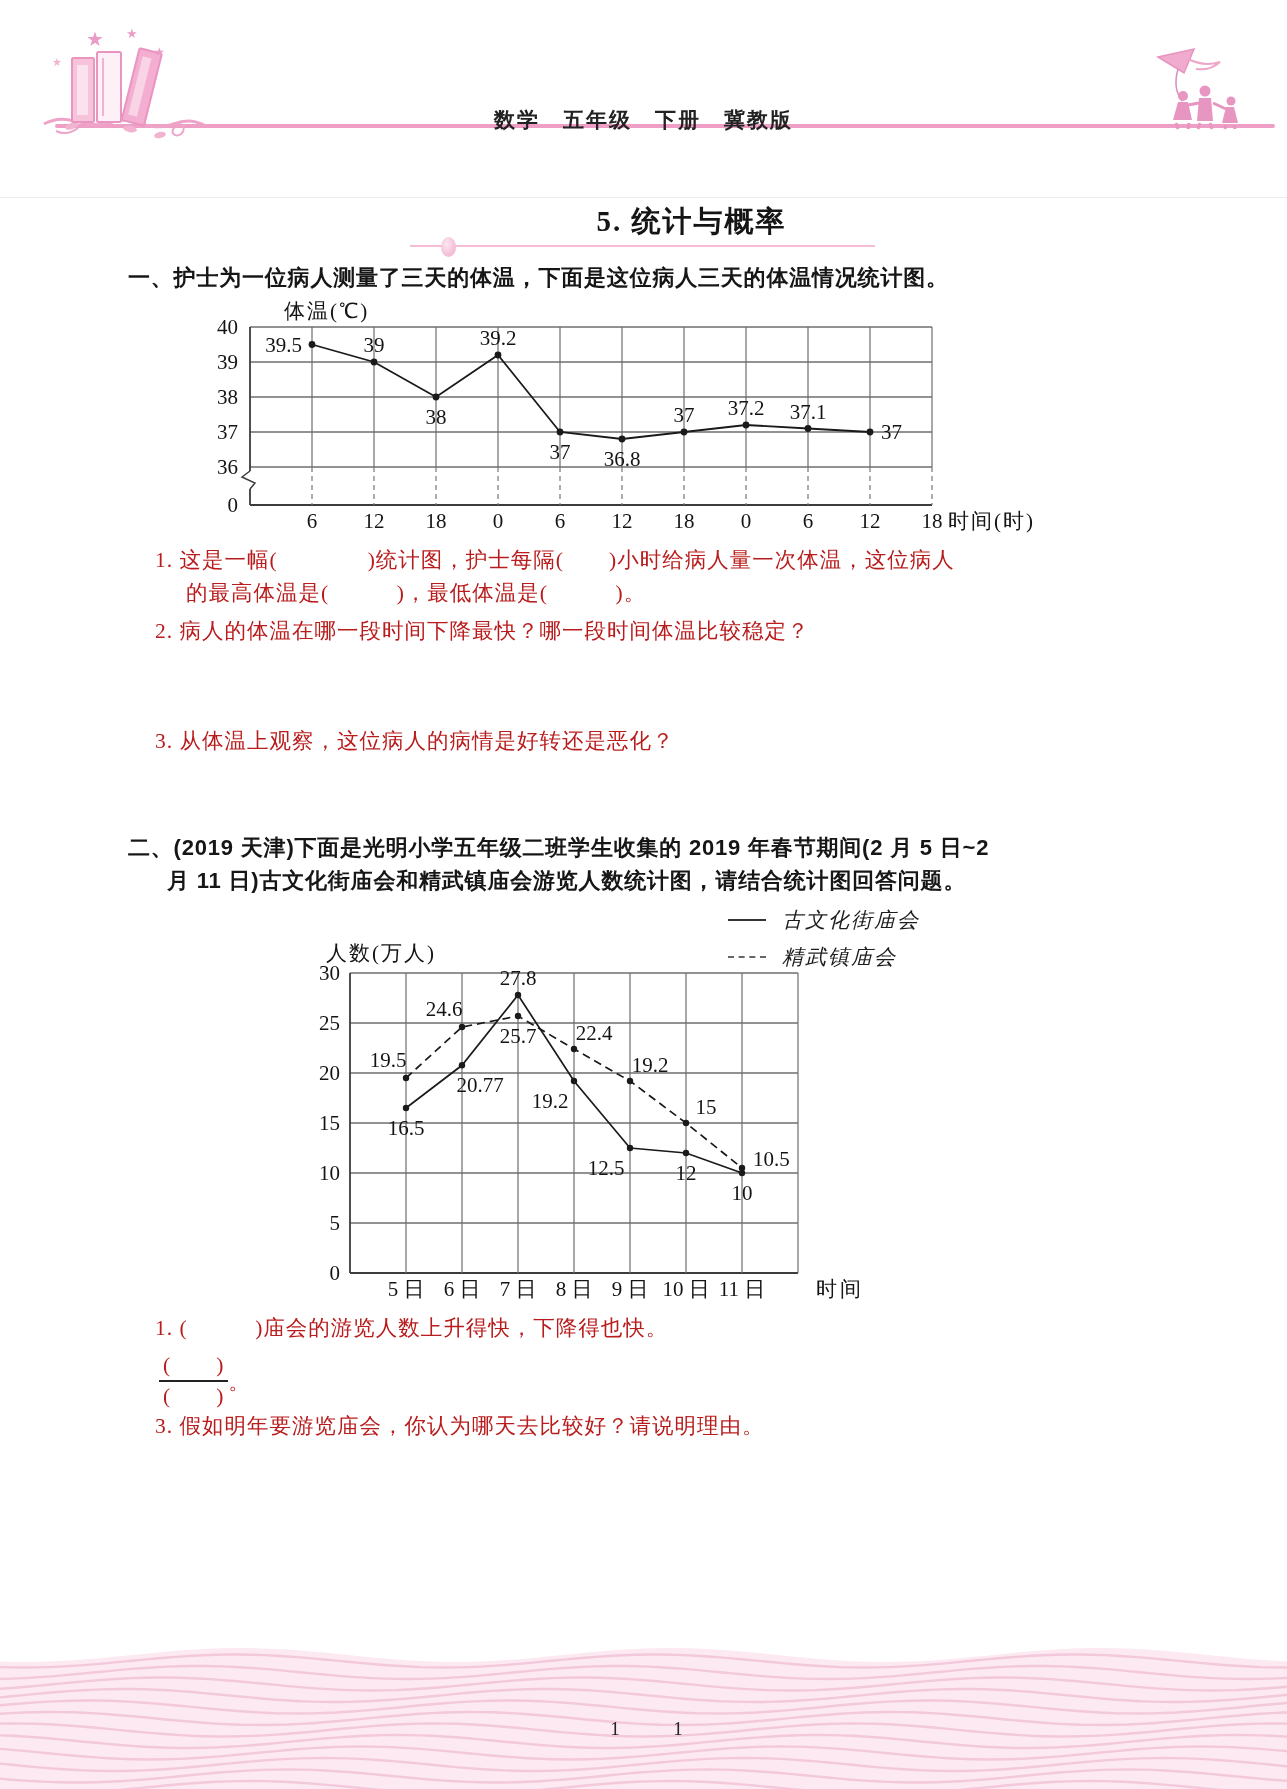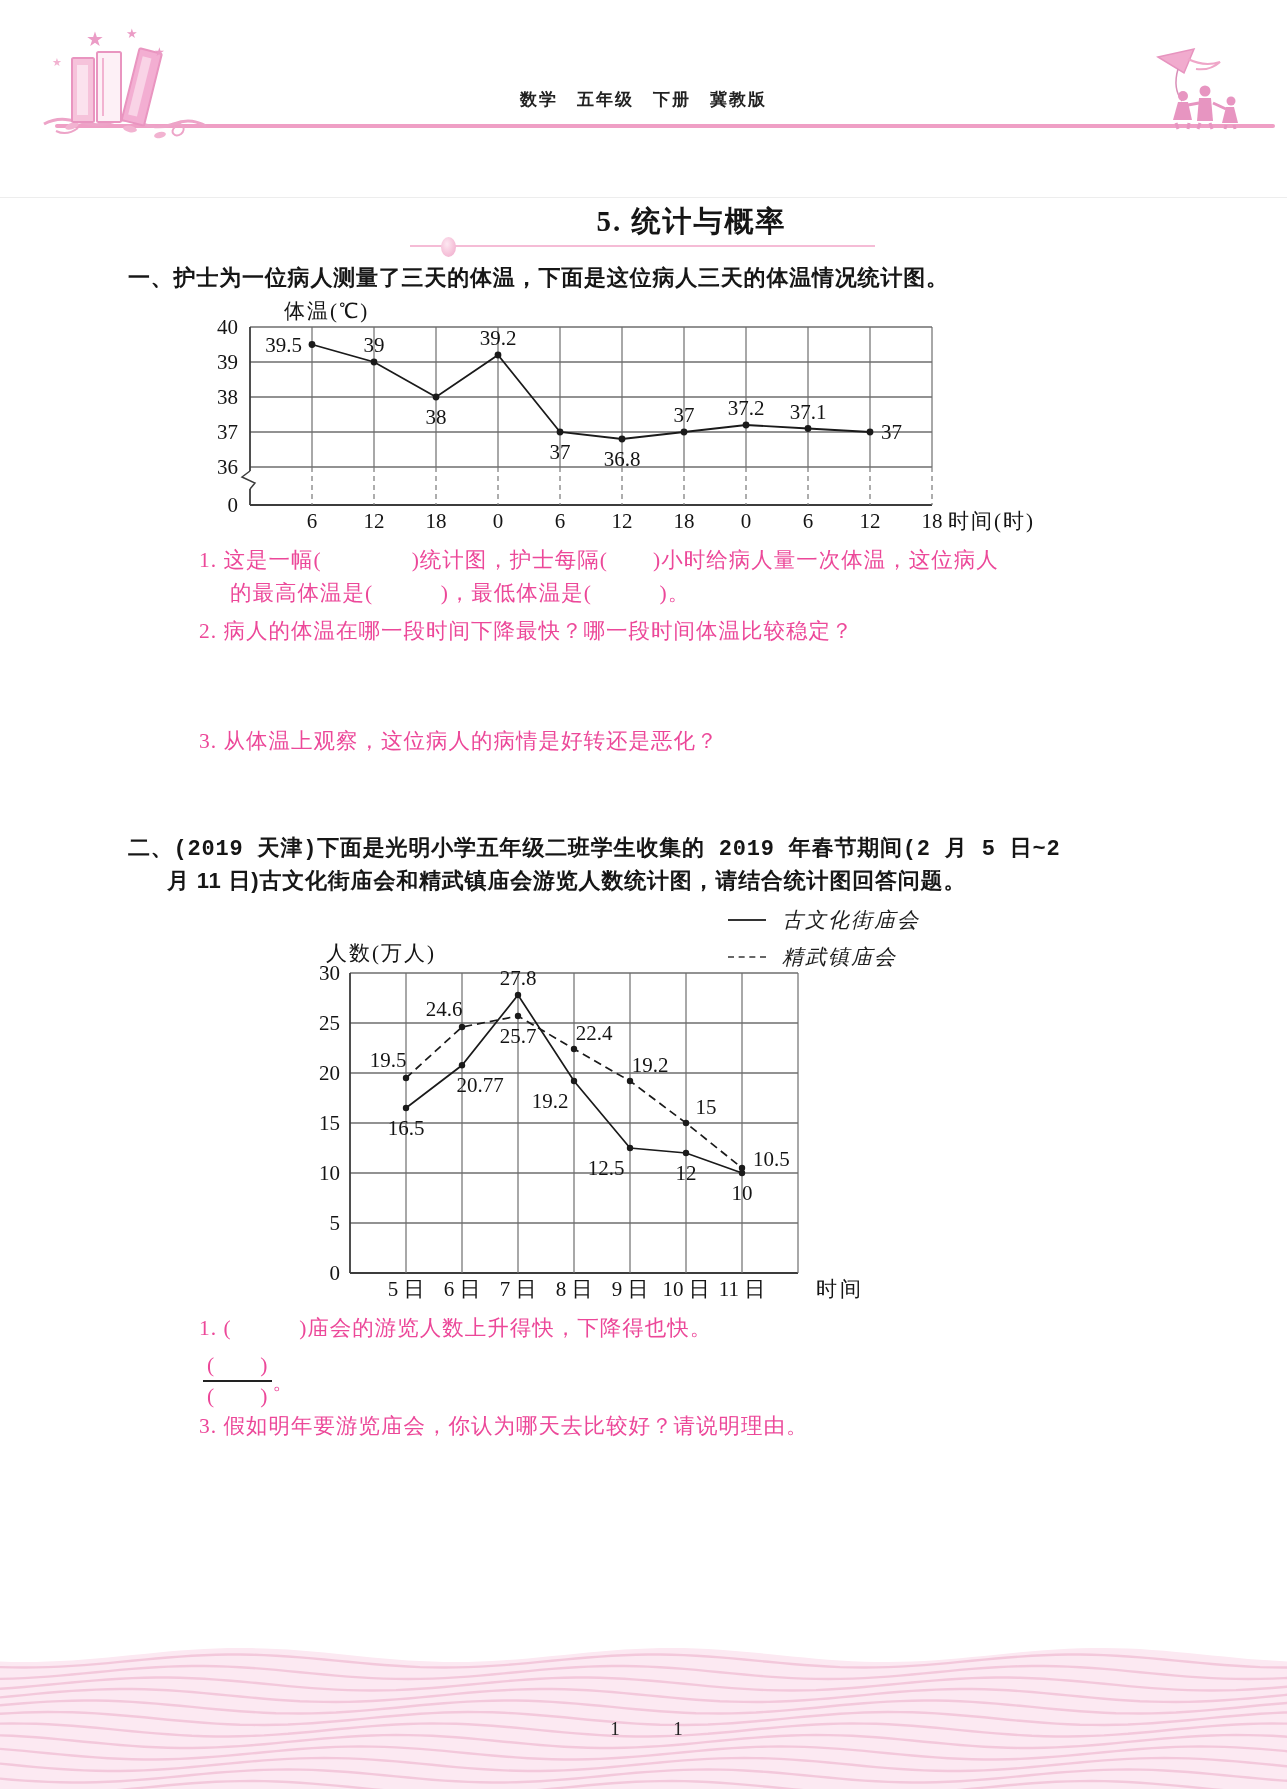--- a/index.html
+++ b/index.html
@@ -3,43 +3,43 @@
 <meta charset="utf-8">
 <style>
   html,body{margin:0;padding:0;}
   body{
     width:1287px;height:1789px;position:relative;background:#ffffff;
     font-family:"Liberation Serif",serif;color:#1c1c1c;overflow:hidden;
   }
   .abs{position:absolute;}
   
   .hdr-title{
-    top:88px;left:0;width:1287px;text-align:center;
-    font-family:"Liberation Serif",serif;font-weight:700;font-size:17px;letter-spacing:2px;color:#222;
+    top:106px;left:0;width:1287px;text-align:center;
+    font-family:"Liberation Serif",serif;font-weight:700;font-size:21px;letter-spacing:2px;color:#222;
   }
   .hdr-line{top:124px;left:55px;width:1220px;height:4px;background:#ef9fc5;border-radius:2px;}
   .hdr-sep{top:197px;left:0;width:1287px;height:1px;background:#ededed;}
   
   .sec-title{
     top:202px;left:0;width:1287px;text-align:center;
     font-weight:900;font-size:29px;letter-spacing:2px;color:#151515;margin-left:48px;
   }
   .title-underline{top:245px;left:410px;width:465px;height:2px;background:#f5bcd6;}
   .title-dot{
     top:237px;left:441px;width:15px;height:20px;border-radius:50%;
     background:radial-gradient(ellipse at 40% 35%, #fde8f2 0%, #f6c3da 55%, #eea9cb 100%);
   }
   
   .stem{
     font-family:"Liberation Sans",sans-serif;font-weight:700;font-size:22px;
     letter-spacing:0.8px;color:#161616;white-space:nowrap;
   }
   .sub{
     font-family:"Liberation Serif",serif;font-size:21.5px;letter-spacing:1px;
-    color:#ec4899;white-space:nowrap;margin-left:44px;
+    color:#b91c1c;white-space:nowrap;
   }
   
   svg text.c-tick, svg text.c-lab{
     font-family:"Liberation Serif",serif;font-size:21px;fill:#141414;
   }
   
   .legend{left:728px;top:901px;}
   .legend-row{display:flex;align-items:center;height:37px;}
   .legend-sample{display:inline-block;width:38px;margin-right:16px;}
   .legend-sample.solid{border-top:2px solid #333;}
@@ -176,21 +176,21 @@
     <text x="658" y="123.49999999999994" text-anchor="middle" class="c-lab">37.1</text>
     <circle cx="720" cy="137" r="3.4" fill="#1a1a1a"></circle>
     <text x="731" y="144" text-anchor="start" class="c-lab">37</text>
   </svg>
 
 <div class="abs sub" style="left:155px;top:545px;">1. 这是一幅(　　　　)统计图，护士每隔(　　)小时给病人量一次体温，这位病人</div>
 <div class="abs sub" style="left:186px;top:578px;">的最高体温是(　　　)，最低体温是(　　　)。</div>
 <div class="abs sub" style="left:155px;top:616px;">2. 病人的体温在哪一段时间下降最快？哪一段时间体温比较稳定？</div>
 <div class="abs sub" style="left:155px;top:726px;">3. 从体温上观察，这位病人的病情是好转还是恶化？</div>
 
-<div class="abs stem" style="left:128px;top:833px;font-family:Liberation Mono, monospace;">二、(2019 天津)下面是光明小学五年级二班学生收集的 2019 年春节期间(2 月 5 日~2</div>
+<div class="abs stem" style="left:128px;top:833px;">二、(2019 天津)下面是光明小学五年级二班学生收集的 2019 年春节期间(2 月 5 日~2</div>
 <div class="abs stem" style="left:167px;top:866px;text-align:center;">月 11 日)古文化街庙会和精武镇庙会游览人数统计图，请结合统计图回答问题。</div>
 
 <div class="abs legend">
   <div class="legend-row">
     <span class="legend-sample solid"></span>
     <span class="legend-label">古文化街庙会</span>
   </div>
   <div class="legend-row">
     <span class="legend-sample dashed"></span>
     <span class="legend-label">精武镇庙会</span>

